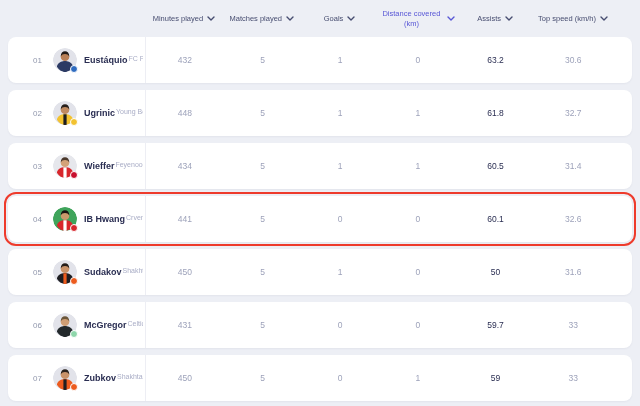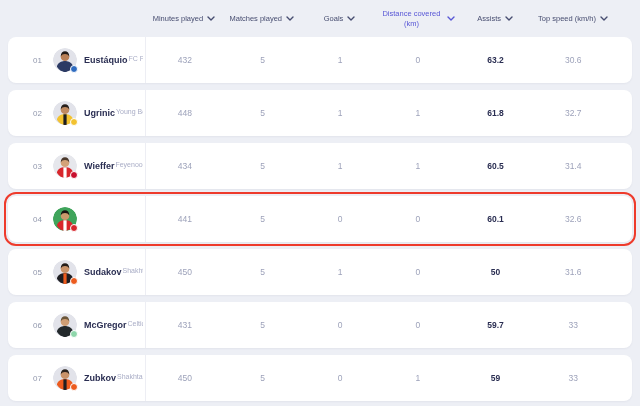--- a/index.html
+++ b/index.html
@@ -50,21 +50,21 @@
   .badge{
     position:absolute;right:-1px;bottom:-1px;width:8px;height:8px;border-radius:50%;
     border:1.5px solid #fff;
   }
   .player-text{display:flex;flex-direction:row;gap:1px;min-width:0;padding-right:2px;}
   .pname{font-size:9px;font-weight:700;color:var(--txt-dark);white-space:nowrap;}
   .psub{font-size:7px;color:var(--txt-sub);white-space:nowrap;overflow:hidden;max-width:86px;}
   .sep{width:1px;background:var(--line);flex:none;}
   .stats{flex:1;display:flex;align-items:center;padding-right:20px;min-width:0;justify-content:center;}
   .stat{flex:1;text-align:center;font-size:8.5px;color:var(--txt-grey);}
-  .stat.distance{color:var(--txt-dark);font-weight:700;}
+  .stat.distance{color:var(--txt-dark);font-weight:400;}
 </style>
 </head>
 <body>
 
 <div class="page">
 
   <div class="header">
     <div class="header-spacer"></div>
     <div class="ths">
       <div class="th">
@@ -212,20 +212,24 @@
       <span class="avatar">
         <svg viewBox="0 0 24 24" aria-hidden="true">
           <circle cx="12" cy="12" r="12" fill="#3fa45b"></circle>
           <path d="M12 13.1c-4.7 0-7.5 2.8-8.1 5.7C5.7 21.9 8.6 24 12 24s6.3-2.1 8.1-5.2c-.6-2.9-3.4-5.7-8.1-5.7z" fill="#d8262c"></path>
           <rect x="10.4" y="13.3" width="3.2" height="10.7" fill="#ffffff"></rect>
           <circle cx="12" cy="8.8" r="4.3" fill="#c99a6b"></circle>
           <path d="M7.7 8.6c0-3.5 1.9-5.3 4.3-5.3s4.3 1.8 4.3 5.3c-.9-2.1-2.3-2.7-4.3-2.7s-3.5.6-4.3 2.7z" fill="#181512"></path>
         </svg>
         <span class="badge" style="background: rgb(216, 38, 44);"></span>
       </span>
+      <span class="player-text">
+        <span class="pname">IB Hwang</span>
+        <span class="psub">Crvena zvezda - Midfielder</span>
+      </span>
     </div>
     <div class="sep"></div>
     <div class="stats">
       <span class="stat">441</span>
       <span class="stat">5</span>
       <span class="stat">0</span>
       <span class="stat">0</span>
       <span class="stat distance">60.1</span>
       <span class="stat">32.6</span>
     </div>

